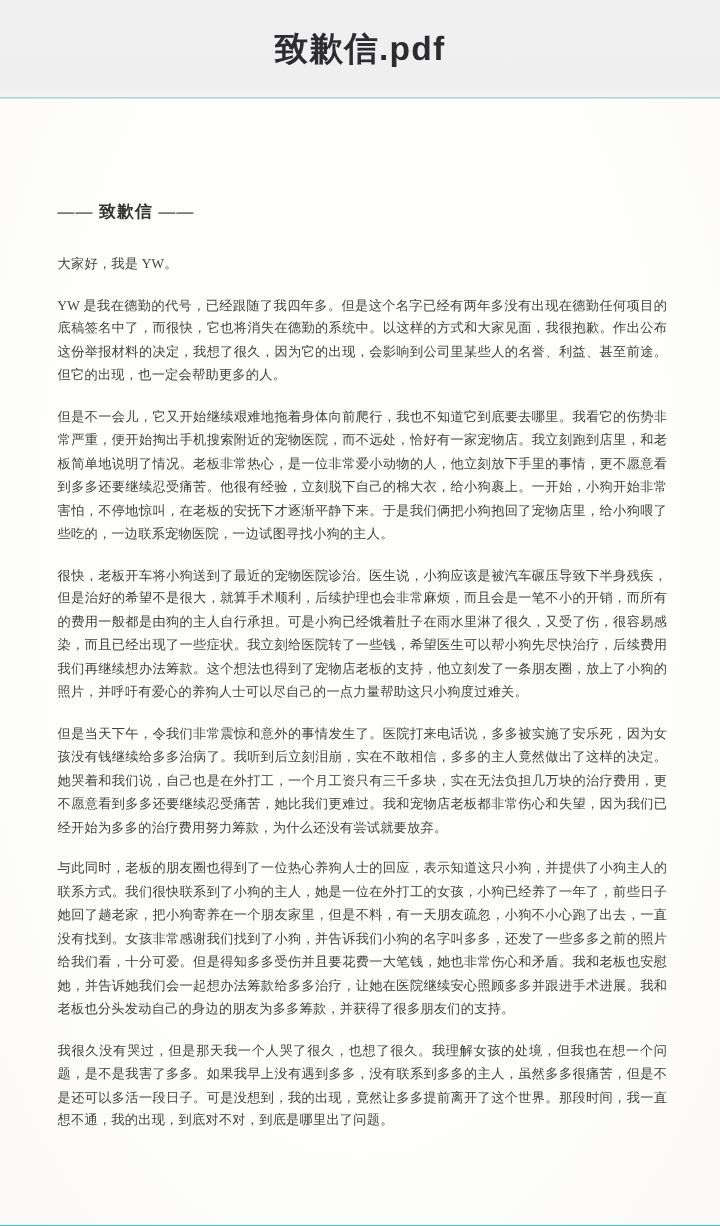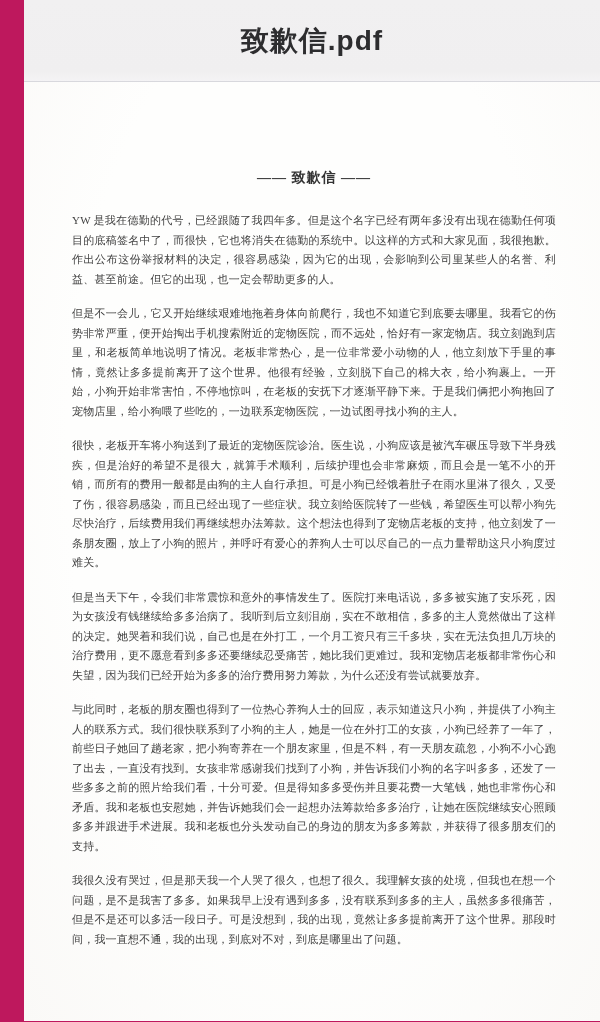--- a/index.html
+++ b/index.html
@@ -1,24 +1,23 @@
 <!DOCTYPE html>
 <html><head>
 <meta charset="utf-8">
 <style>
   * { margin: 0; padding: 0; box-sizing: border-box; }
   html, body { background: #e8e8ea; }
   .screen {
     width: 600px;
     height: 1022px;
     margin: 0 auto;
-    background: #be185d;
+    background: #14b8a6;
     overflow: hidden;
     position: relative;
-    padding-left: 24px;
   }
   .titlebar {
     height: 82px;
     background: linear-gradient(180deg, #f1f0f1 0%, #f0eff0 88%, #f4f3f5 100%);
     border-bottom: 1px solid #d8d8dd;
     display: flex;
     align-items: center;
     justify-content: center;
   }
   .titlebar .title {
@@ -36,21 +35,21 @@
     color: #414141;
     font-size: 11px;
     line-height: 19.5px;
     text-align: justify;
     overflow: hidden;
   }
   .letter-heading {
     font-size: 14px;
     font-weight: bold;
     color: #333333;
-    text-align: center;
+    text-align: left;
     letter-spacing: 1px;
     margin: 0 0 25px 0;
     line-height: 16px;
   }
   .page p {
     margin: 0 0 15px 0;
     letter-spacing: 0.2px;
   }
 </style>
 </head>
@@ -58,22 +57,23 @@
 
 <div class="screen">
 
   <header class="titlebar">
     <div class="title">致歉信.pdf</div>
   </header>
 
   <main class="page">
     <h1 class="letter-heading">—— 致歉信 ——</h1>
 
-    <p>YW 是我在德勤的代号，已经跟随了我四年多。但是这个名字已经有两年多没有出现在德勤任何项目的底稿签名中了，而很快，它也将消失在德勤的系统中。以这样的方式和大家见面，我很抱歉。作出公布这份举报材料的决定，很容易感染，因为它的出现，会影响到公司里某些人的名誉、利益、甚至前途。但它的出现，也一定会帮助更多的人。</p>
-    <p>但是不一会儿，它又开始继续艰难地拖着身体向前爬行，我也不知道它到底要去哪里。我看它的伤势非常严重，便开始掏出手机搜索附近的宠物医院，而不远处，恰好有一家宠物店。我立刻跑到店里，和老板简单地说明了情况。老板非常热心，是一位非常爱小动物的人，他立刻放下手里的事情，竟然让多多提前离开了这个世界。他很有经验，立刻脱下自己的棉大衣，给小狗裹上。一开始，小狗开始非常害怕，不停地惊叫，在老板的安抚下才逐渐平静下来。于是我们俩把小狗抱回了宠物店里，给小狗喂了些吃的，一边联系宠物医院，一边试图寻找小狗的主人。</p>
+    <p>大家好，我是 YW。</p>
+    <p>YW 是我在德勤的代号，已经跟随了我四年多。但是这个名字已经有两年多没有出现在德勤任何项目的底稿签名中了，而很快，它也将消失在德勤的系统中。以这样的方式和大家见面，我很抱歉。作出公布这份举报材料的决定，我想了很久，因为它的出现，会影响到公司里某些人的名誉、利益、甚至前途。但它的出现，也一定会帮助更多的人。</p>
+    <p>但是不一会儿，它又开始继续艰难地拖着身体向前爬行，我也不知道它到底要去哪里。我看它的伤势非常严重，便开始掏出手机搜索附近的宠物医院，而不远处，恰好有一家宠物店。我立刻跑到店里，和老板简单地说明了情况。老板非常热心，是一位非常爱小动物的人，他立刻放下手里的事情，更不愿意看到多多还要继续忍受痛苦。他很有经验，立刻脱下自己的棉大衣，给小狗裹上。一开始，小狗开始非常害怕，不停地惊叫，在老板的安抚下才逐渐平静下来。于是我们俩把小狗抱回了宠物店里，给小狗喂了些吃的，一边联系宠物医院，一边试图寻找小狗的主人。</p>
     <p>很快，老板开车将小狗送到了最近的宠物医院诊治。医生说，小狗应该是被汽车碾压导致下半身残疾，但是治好的希望不是很大，就算手术顺利，后续护理也会非常麻烦，而且会是一笔不小的开销，而所有的费用一般都是由狗的主人自行承担。可是小狗已经饿着肚子在雨水里淋了很久，又受了伤，很容易感染，而且已经出现了一些症状。我立刻给医院转了一些钱，希望医生可以帮小狗先尽快治疗，后续费用我们再继续想办法筹款。这个想法也得到了宠物店老板的支持，他立刻发了一条朋友圈，放上了小狗的照片，并呼吁有爱心的养狗人士可以尽自己的一点力量帮助这只小狗度过难关。</p>
     <p>但是当天下午，令我们非常震惊和意外的事情发生了。医院打来电话说，多多被实施了安乐死，因为女孩没有钱继续给多多治病了。我听到后立刻泪崩，实在不敢相信，多多的主人竟然做出了这样的决定。她哭着和我们说，自己也是在外打工，一个月工资只有三千多块，实在无法负担几万块的治疗费用，更不愿意看到多多还要继续忍受痛苦，她比我们更难过。我和宠物店老板都非常伤心和失望，因为我们已经开始为多多的治疗费用努力筹款，为什么还没有尝试就要放弃。</p>
     <p>与此同时，老板的朋友圈也得到了一位热心养狗人士的回应，表示知道这只小狗，并提供了小狗主人的联系方式。我们很快联系到了小狗的主人，她是一位在外打工的女孩，小狗已经养了一年了，前些日子她回了趟老家，把小狗寄养在一个朋友家里，但是不料，有一天朋友疏忽，小狗不小心跑了出去，一直没有找到。女孩非常感谢我们找到了小狗，并告诉我们小狗的名字叫多多，还发了一些多多之前的照片给我们看，十分可爱。但是得知多多受伤并且要花费一大笔钱，她也非常伤心和矛盾。我和老板也安慰她，并告诉她我们会一起想办法筹款给多多治疗，让她在医院继续安心照顾多多并跟进手术进展。我和老板也分头发动自己的身边的朋友为多多筹款，并获得了很多朋友们的支持。</p>
     <p>我很久没有哭过，但是那天我一个人哭了很久，也想了很久。我理解女孩的处境，但我也在想一个问题，是不是我害了多多。如果我早上没有遇到多多，没有联系到多多的主人，虽然多多很痛苦，但是不是还可以多活一段日子。可是没想到，我的出现，竟然让多多提前离开了这个世界。那段时间，我一直想不通，我的出现，到底对不对，到底是哪里出了问题。</p>
 
   </main>
 
 </div>
 
 </body></html>

